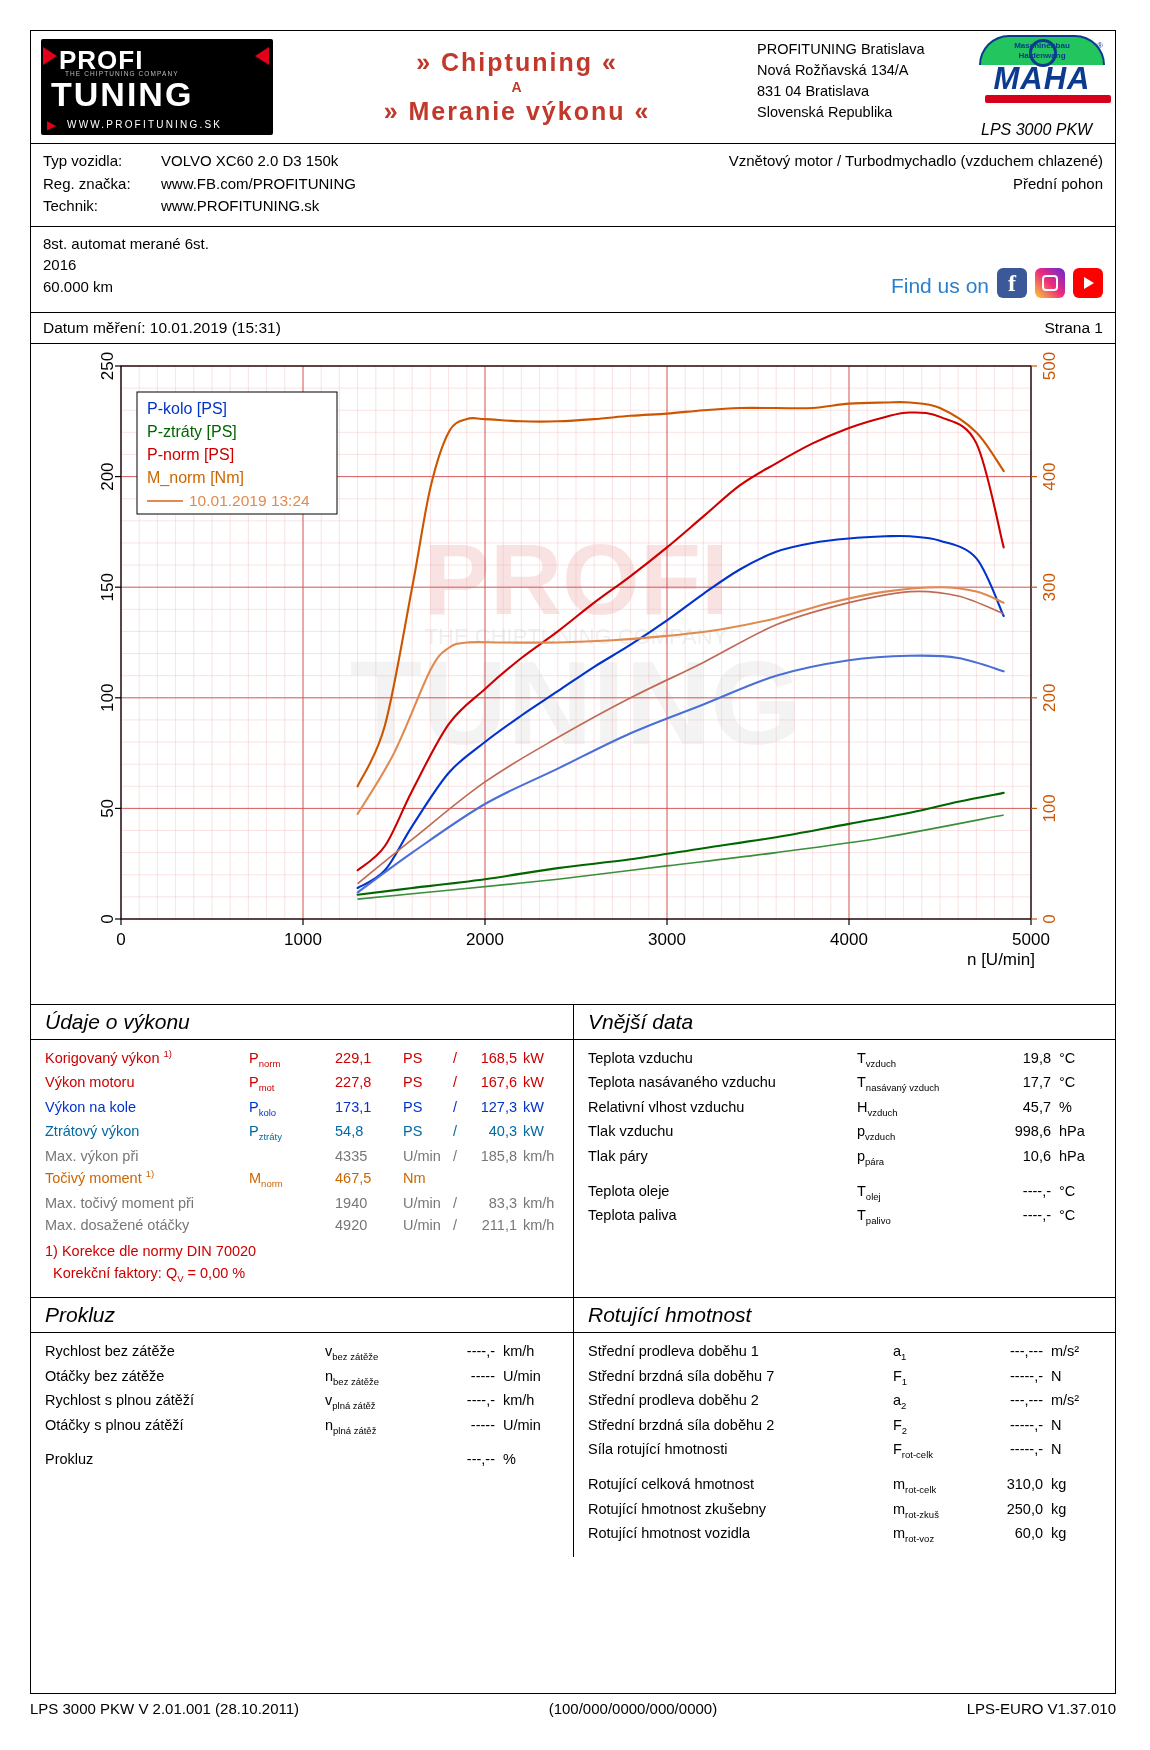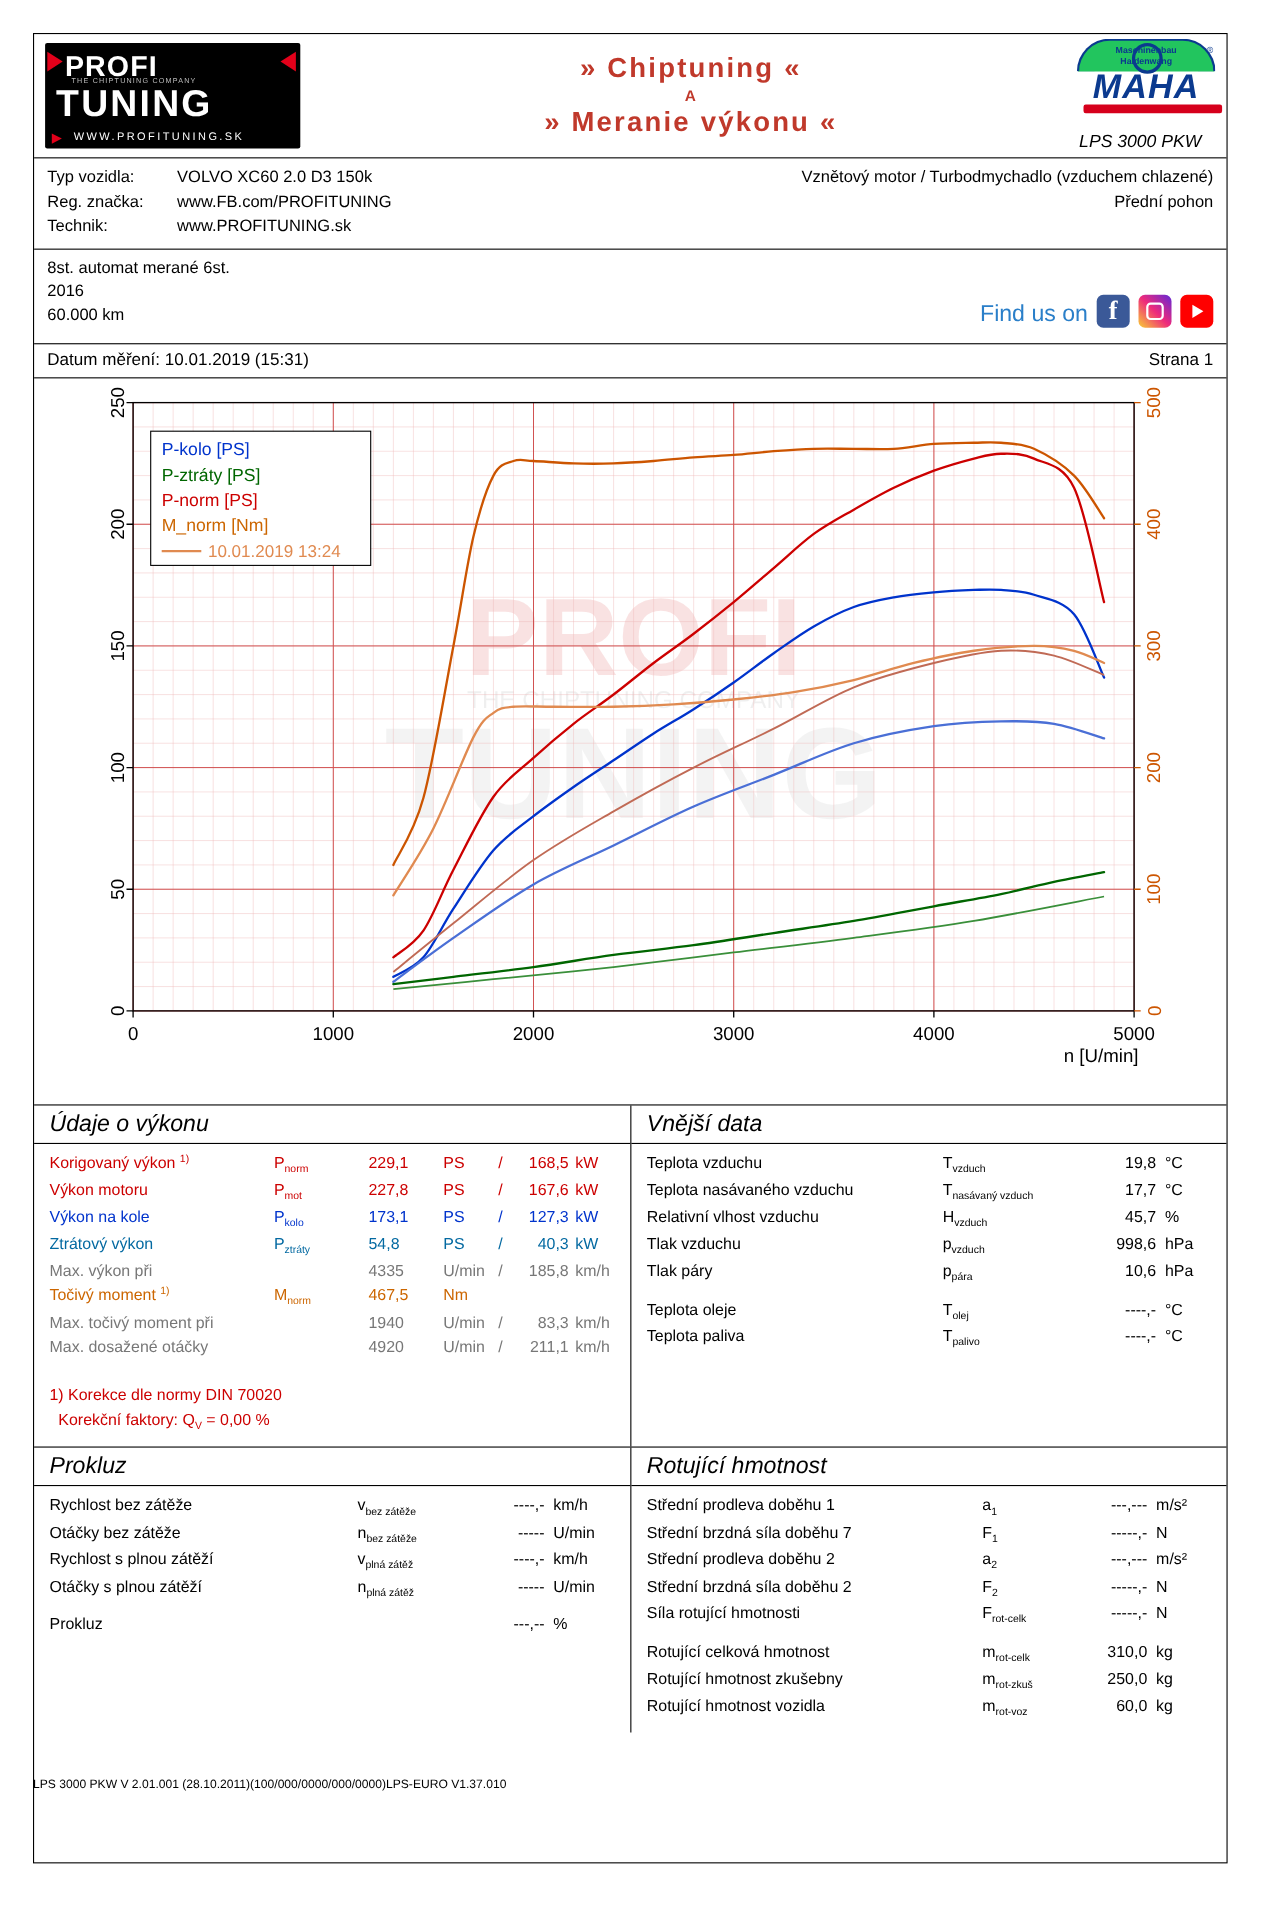--- a/index.html
+++ b/index.html
@@ -96,21 +96,21 @@
   .prok .c-u1{width:60px;padding-left:8px;}
 
   .rot .c-lbl{flex:1;}
   .rot .c-sym{width:84px;}
   .rot .c-val{width:66px;text-align:right;}
   .rot .c-u1{width:54px;padding-left:8px;}
 
   .sect2{display:flex;}
   .sect2 .pl{min-height:230px;}
   
-  .footer{position:absolute;left:30px;top:1616px;width:1086px;display:flex;justify-content:flex-start;font-size:11px;}
+  .footer{position:absolute;left:30px;top:1700px;width:1086px;display:flex;justify-content:space-between;font-size:15px;}
 </style>
 </head>
 <body>
 
 <div id="page">
   <div class="sheet">
 
     <div class="hdr">
       <div class="hdr-logo">
         <div class="logo-box">
@@ -120,20 +120,26 @@
           <div class="logo-sub">THE CHIPTUNING COMPANY</div>
           <div class="logo-tuning">TUNING</div>
           <div class="logo-chev">▶</div>
           <div class="logo-www">WWW.PROFITUNING.SK</div>
         </div>
       </div>
       <div class="hdr-mid">
         <div class="chip1">» Chiptuning «</div>
         <div class="chip-a">A</div>
         <div class="chip2">» Meranie výkonu «</div>
+      </div>
+      <div class="hdr-addr">
+        <div>PROFITUNING Bratislava</div>
+        <div>Nová Rožňavská 134/A</div>
+        <div>831 04 Bratislava</div>
+        <div>Slovenská Republika</div>
       </div>
       <div class="hdr-maha">
         <div class="maha-box">
           <div class="maha-arc">
             <span>Maschinenbau</span>
             <span class="l2">Haldenwang</span>
           </div>
           <div class="maha-gear"></div>
           <div class="maha-word">MAHA</div>
           <div class="maha-red"></div>
@@ -404,21 +410,21 @@
             </div>
             <div class="prow gray">
               <div class="c-lbl">Max. dosažené otáčky</div>
               <div class="c-sym"></div>
               <div class="c-val">4920</div>
               <div class="c-u1">U/min</div>
               <div class="c-sl">/</div>
               <div class="c-val2">211,1</div>
               <div class="c-u2">km/h</div>
             </div>
-            <div class="prow red" style="margin-top: 21px;">
+            <div class="prow red" style="margin-top: 3px;">
               <div class="c-lbl">1) Korekce dle normy DIN 70020</div>
             </div>
             <div class="prow red">
               <div class="c-lbl">&nbsp;&nbsp;Korekční faktory: Q<sub>V</sub> =   0,00 %</div>
             </div>
           </div>
       </div>
       <div class="pr">
         <div class="ph">Vnější data</div>
         <div class="ptab ext" id="ext-rows">

